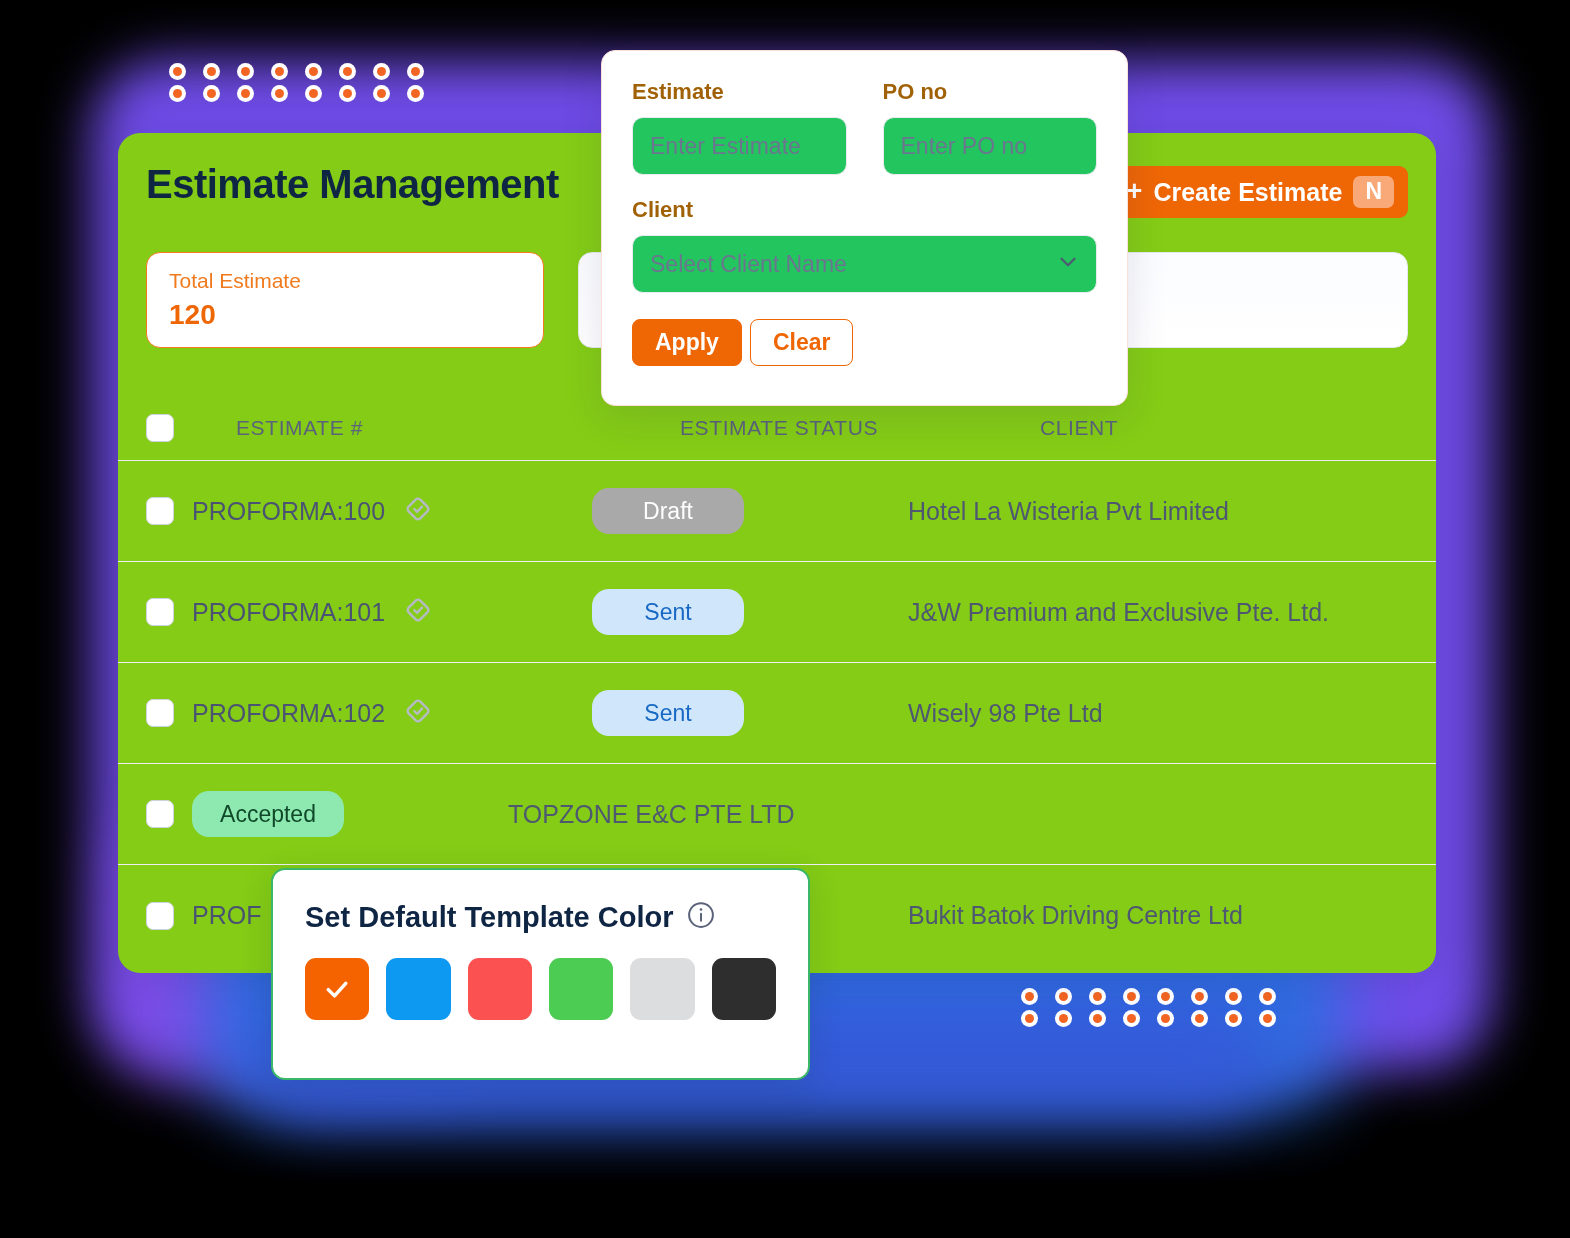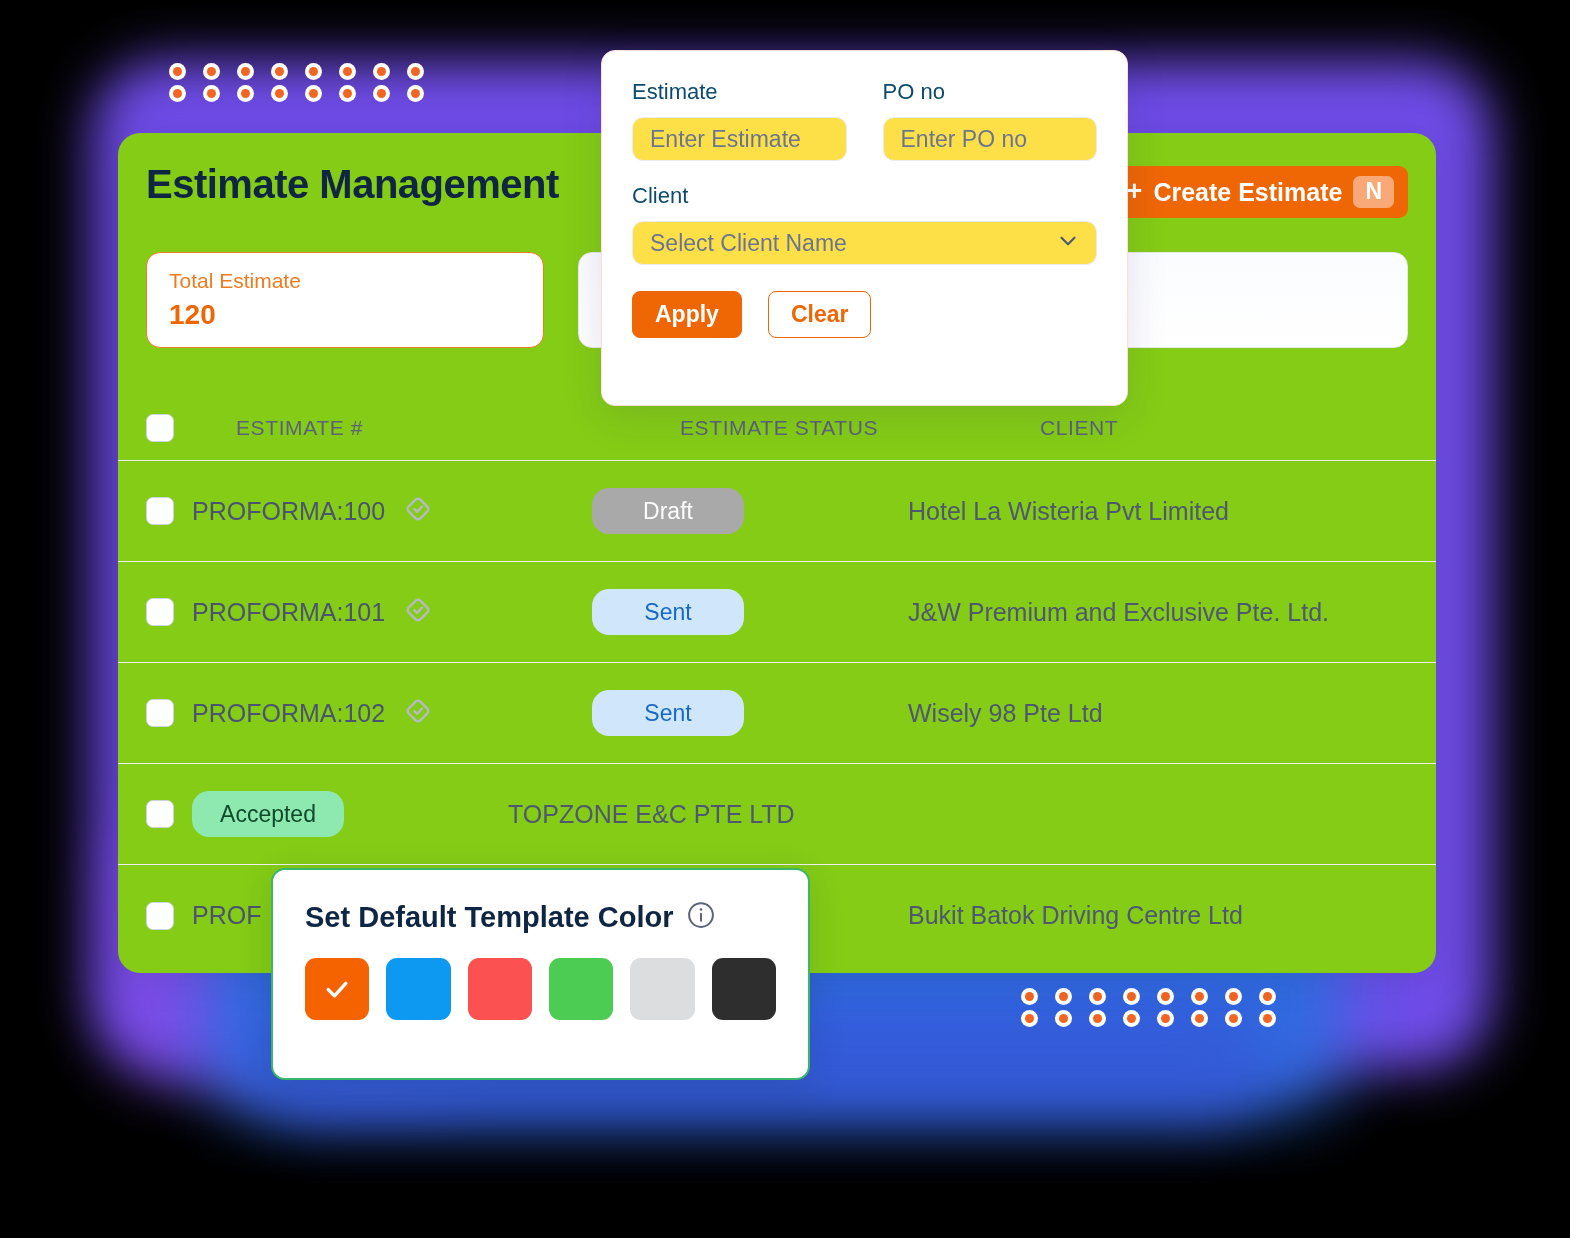--- a/index.html
+++ b/index.html
@@ -266,53 +266,53 @@
     box-shadow: 0 10px 40px rgba(40,30,90,.13);
     padding: 28px 30px;
   }
   .f-grid {
     display: flex;
     gap: 36px;
   }
   .f-field { flex: 1; }
   .f-label {
     font-size: 22px;
-    font-weight: normal;
-    color: #0c4a6e;
+    font-weight: bold;
+    color: #a16207;
     margin-bottom: 12px;
     display: block;
   }
   .f-input {
     width: 100%;
-    height: 44px;
+    height: 58px;
     border: 1.4px solid #e9ebf1;
     border-radius: 11px;
     padding: 0 17px;
     font-family: inherit;
     font-size: 23px;
     color: #4e5871;
-    background: #fde047;
+    background: #22c55e;
     outline: none;
   }
   .f-input::placeholder { color: #6c7590; }
 
   .f-select-wrap { position: relative; }
   .chevron {
     position: absolute;
     right: 16px;
     top: 50%;
     transform: translateY(-50%);
     pointer-events: none;
   }
   .f-block { margin-top: 22px; }
 
   .f-actions {
     margin-top: 26px;
     display: flex;
-    gap: 26px;
+    gap: 8px;
   }
   .btn-apply {
     background: #ef6605;
     color: #fff;
     border: 1.6px solid #ef6605;
     border-radius: 8px;
     font-family: inherit;
     font-size: 23px;
     font-weight: bold;
     padding: 9px 22px;

